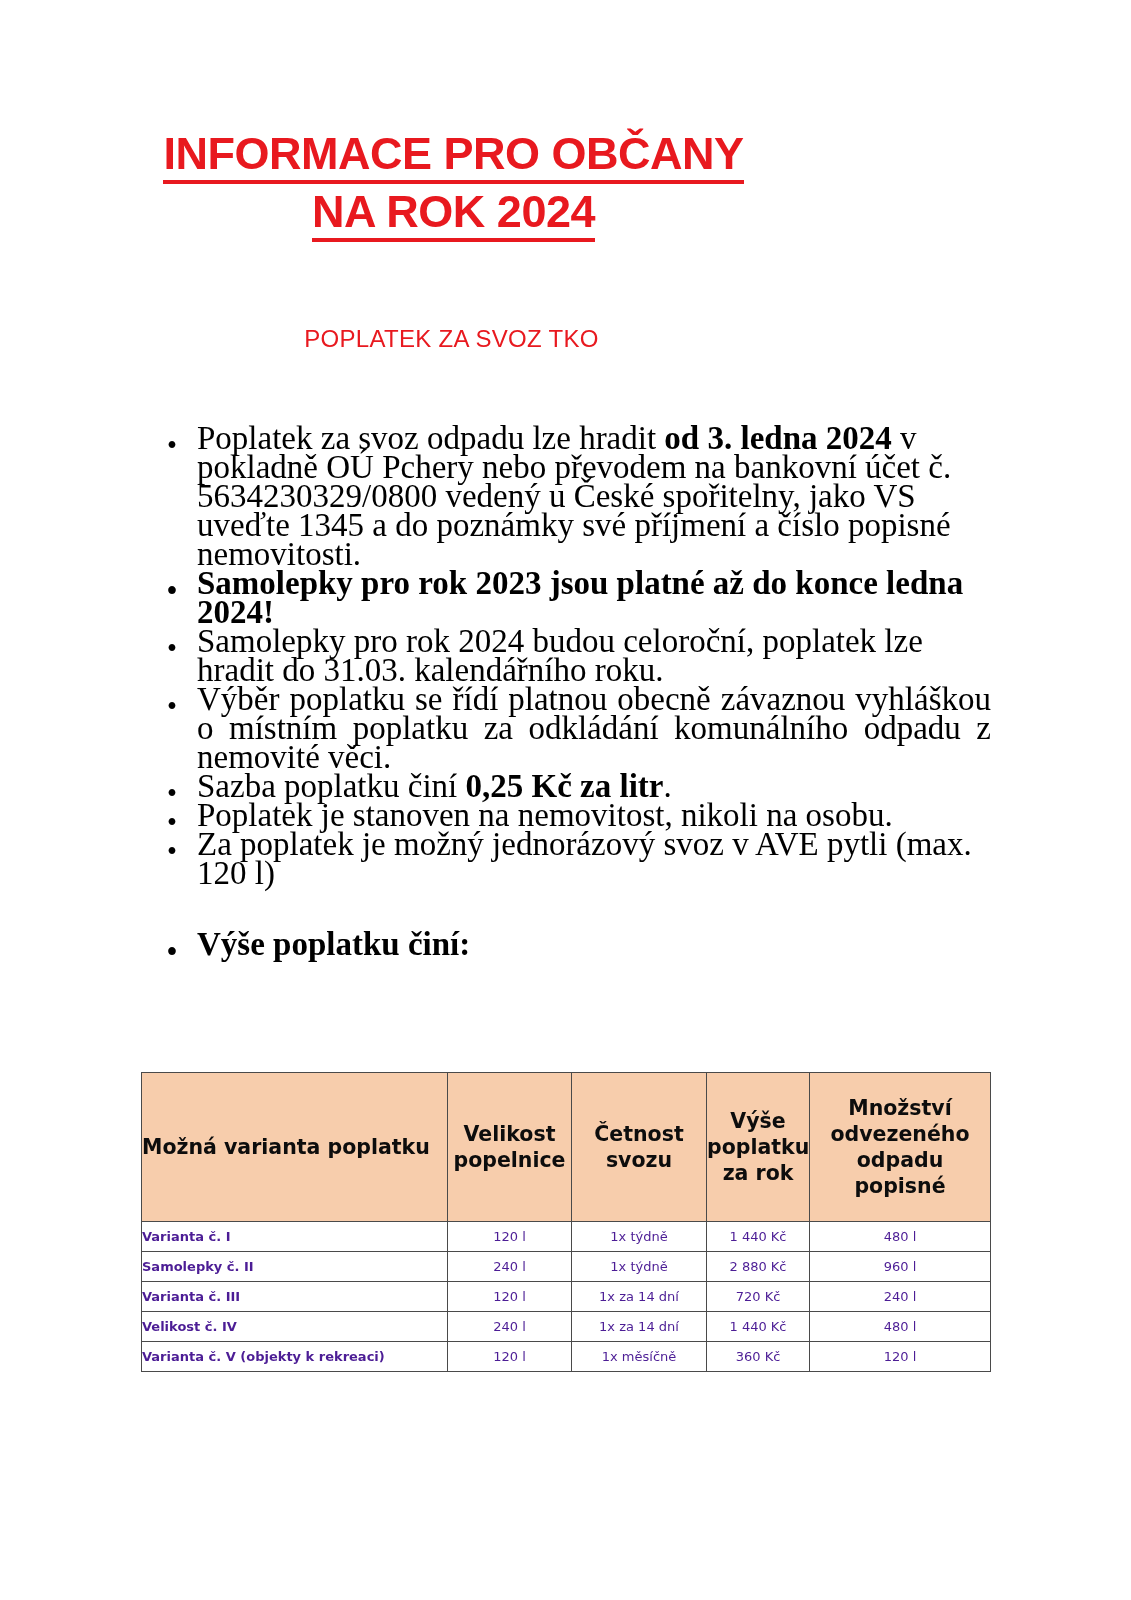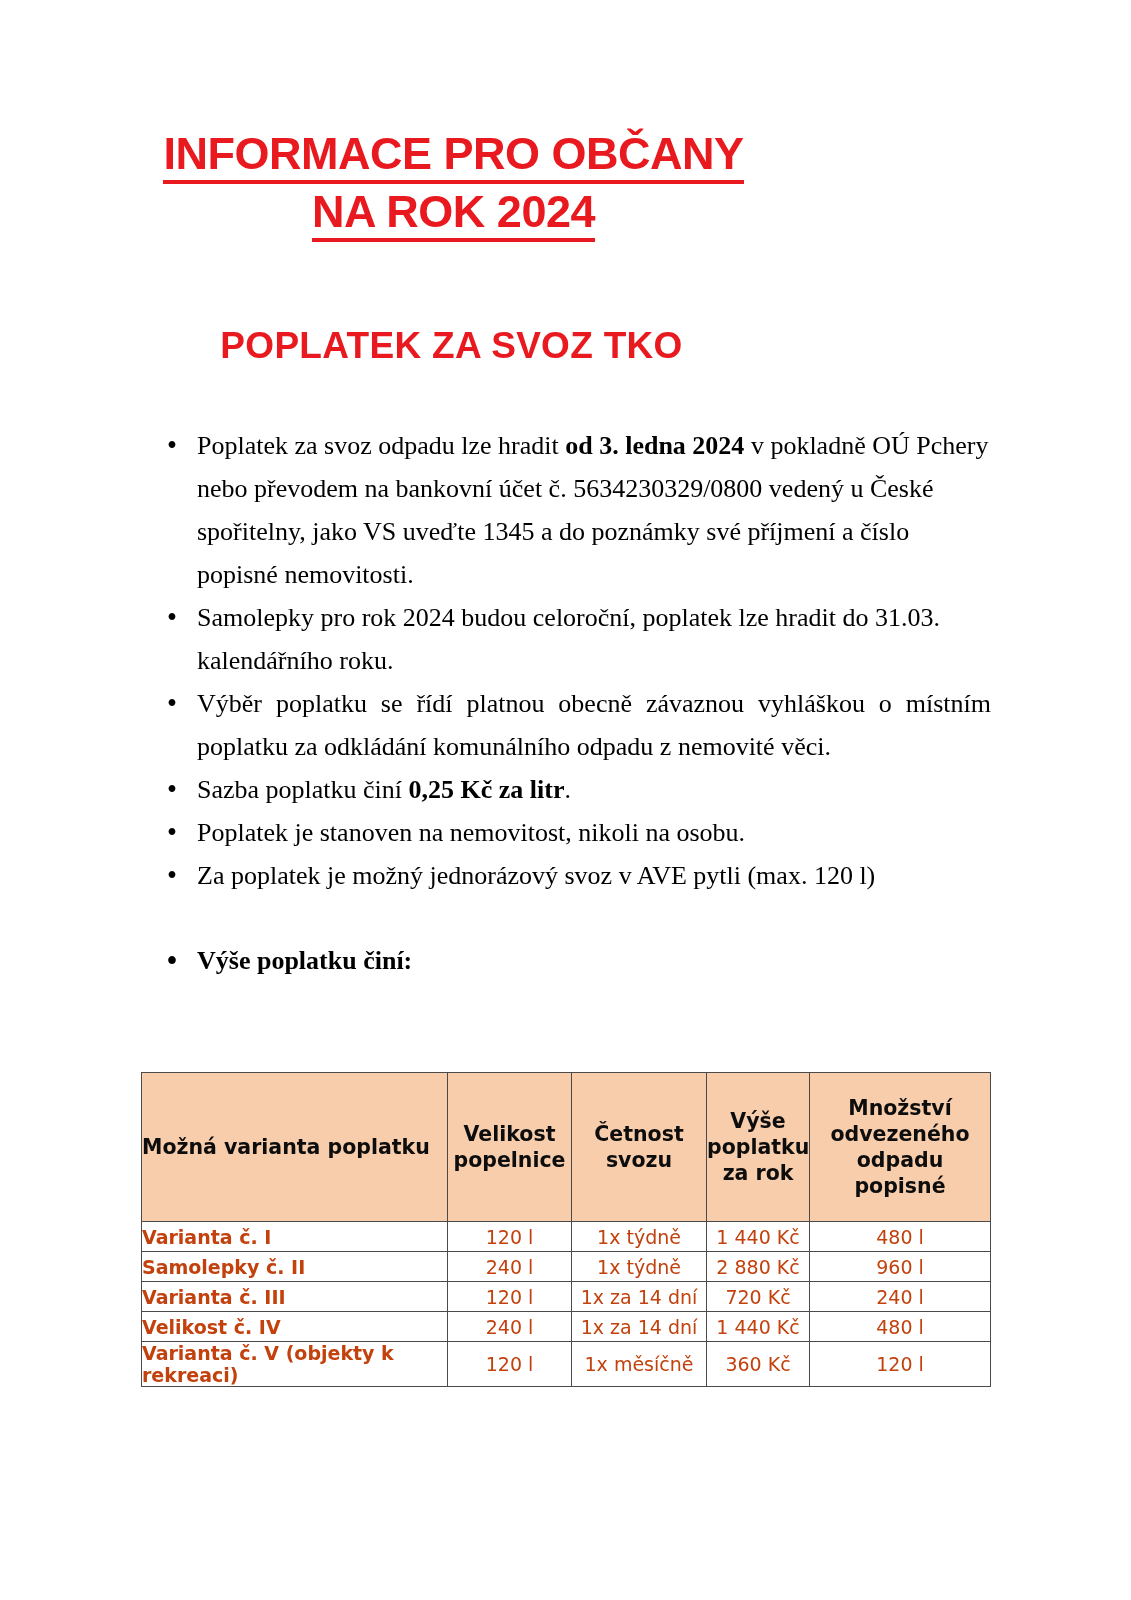--- a/index.html
+++ b/index.html
@@ -47,38 +47,38 @@
     line-height: 48px;
   }
 
   .subtitle {
     position: absolute;
     left: 0;
     top: 325px;
     width: 903px;
     text-align: center;
     font-family: "Liberation Sans", "DejaVu Sans", sans-serif;
-    font-weight: bold;
-    font-size: 37px;
+    font-weight: normal;
+    font-size: 24px;
     letter-spacing: 0.3px;
     color: #e8191f;
   }
 
   
   .bullets {
     position: absolute;
     left: 141px;
     top: 424px;
     width: 850px;
   }
   .bullet-item {
     position: relative;
     padding-left: 56px;
-    font-size: 26px;
-    line-height: 43px;
+    font-size: 33px;
+    line-height: 29px;
     text-align: left;
     margin-bottom: 0;
   }
   .bullet-item.justify {
     text-align: justify;
   }
   .bullet-item.justify > .btext {
     display: block;
   }
   .bullet-item::before {
@@ -133,22 +133,22 @@
   th.col-variant {
     text-align: left;
     padding-left: 10px;
   }
   th.col-c2, th.col-c3, th.col-c4, th.col-c5 {
     text-align: center;
     padding: 0 4px;
   }
   table.fee-table tbody td {
     height: 29px;
-    font-size: 19px;
-    color: #c2410c;
+    font-size: 13px;
+    color: #4c1d95;
     background: #ffffff;
   }
   td.cell-variant {
     text-align: left;
     padding-left: 8px;
     font-weight: bold;
     font-size: 19px;
   }
   td.cell-size,
   td.cell-freq,
@@ -175,20 +175,21 @@
 
   <div class="title-block">
     <span class="title-line"><span>INFORMACE PRO OBČANY</span></span>
     <span class="title-line"><span>NA ROK 2024</span></span>
   </div>
 
   <div class="subtitle">POPLATEK ZA SVOZ TKO</div>
 
   <div class="bullets" id="bullet-host">
       <div class="bullet-item"><span class="btext"><span>Poplatek za svoz odpadu lze hradit </span><b class="strong">od 3. ledna 2024</b><span> v pokladně OÚ Pchery nebo převodem na bankovní účet č. 5634230329/0800 vedený u České spořitelny, jako VS uveďte 1345 a do poznámky své příjmení a číslo popisné nemovitosti.</span></span></div>
+      <div class="bullet-item bold"><span class="btext"><span>Samolepky pro rok 2023 jsou platné až do konce ledna 2024!</span></span></div>
       <div class="bullet-item"><span class="btext"><span>Samolepky pro rok 2024 budou celoroční, poplatek lze hradit do 31.03. kalendářního roku.</span></span></div>
       <div class="bullet-item justify">
         <span class="btext"><span>Výběr poplatku se řídí platnou obecně závaznou vyhláškou o místním poplatku za odkládání komunálního odpadu z nemovité věci.</span></span>
       </div>
       <div class="bullet-item"><span class="btext"><span>Sazba poplatku činí </span><b class="strong">0,25 Kč za litr</b><span>.</span></span></div>
       <div class="bullet-item"><span class="btext"><span>Poplatek je stanoven na nemovitost, nikoli na osobu.</span></span></div>
       <div class="bullet-item"><span class="btext"><span>Za poplatek je možný jednorázový svoz v AVE pytli (max. 120 l)</span></span></div>
       <div class="spacer-bullet"></div>
       <div class="bullet-item bold table-lead"><span>Výše poplatku činí:</span></div>
     </div>

